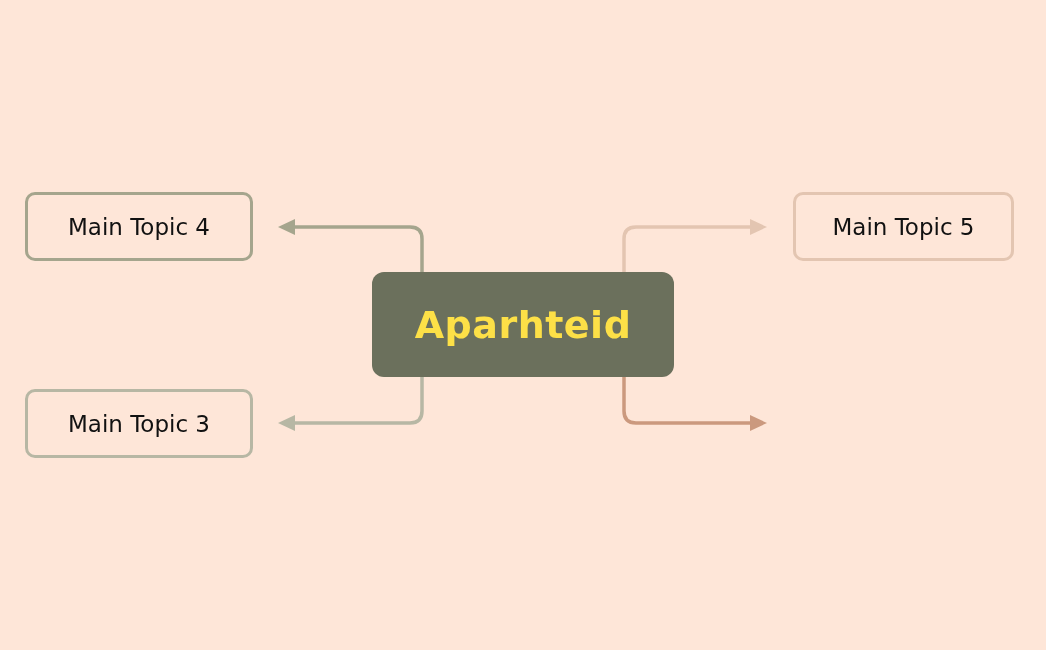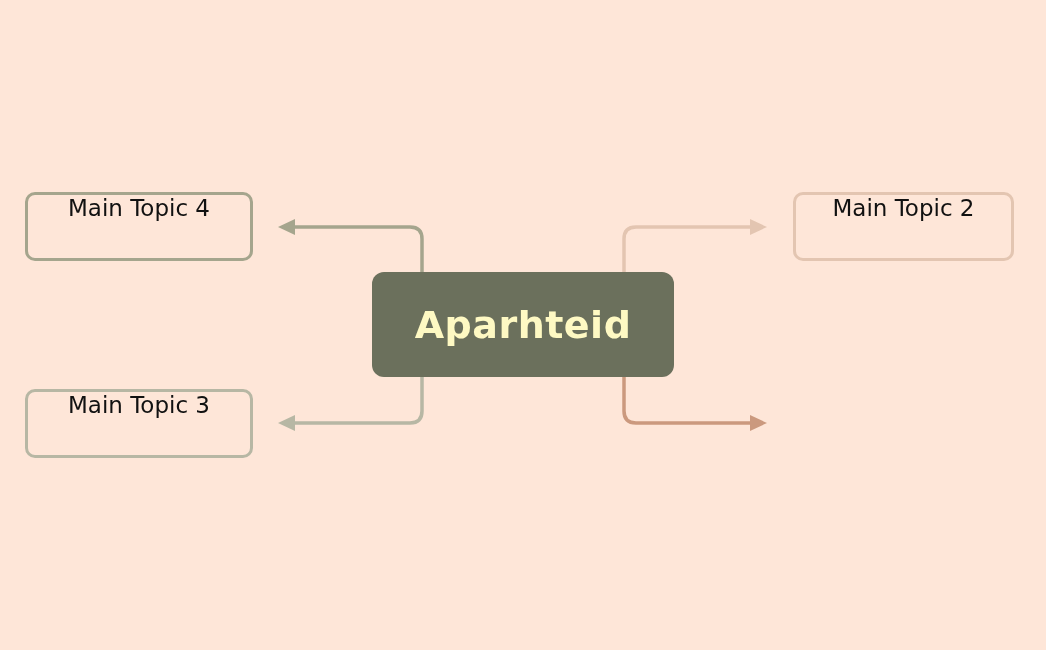--- a/index.html
+++ b/index.html
@@ -30,34 +30,35 @@
       position: absolute;
       left: 372px;
       top: 272px;
       width: 302px;
       height: 105px;
       background: #6b705c;
       border-radius: 12px;
       display: flex;
       align-items: center;
       justify-content: center;
-      color: #fef9c3;
+      color: #fde047;
       font-size: 38px;
       font-weight: 600;
       letter-spacing: 0.5px;
       box-sizing: border-box;
       cursor: pointer;
     }
     .topic {
       position: absolute;
       box-sizing: border-box;
       border-radius: 10px;
       border: 3.5px solid;
       background: #fee6d8;
       display: flex;
+      align-items: center;
       justify-content: center;
       color: #111111;
       font-size: 23px;
       cursor: pointer;
     }
     .topic-4 { left: 25px;  top: 192px; width: 228px; height: 69px; border-color: #a5a58d; }
     .topic-3 { left: 25px;  top: 389px; width: 228px; height: 69px; border-color: #b7b7a4; }
     .topic-1 { left: 793px; top: 192px; width: 221px; height: 69px; border-color: #e3c5b1; }
     .topic-2 { left: 793px; top: 389px; width: 228px; height: 69px; border-color: #cb997e; }
   </style>
@@ -95,17 +96,17 @@
 
   <div class="topic topic-4">
     <span>Main Topic 4</span>
   </div>
 
   <div class="topic topic-3">
     <span>Main Topic 3</span>
   </div>
 
   <div class="topic topic-1">
-    <span>Main Topic 2</span>
+    <span>Main Topic 5</span>
   </div>
 
 
 </div>
 
 </body></html>

